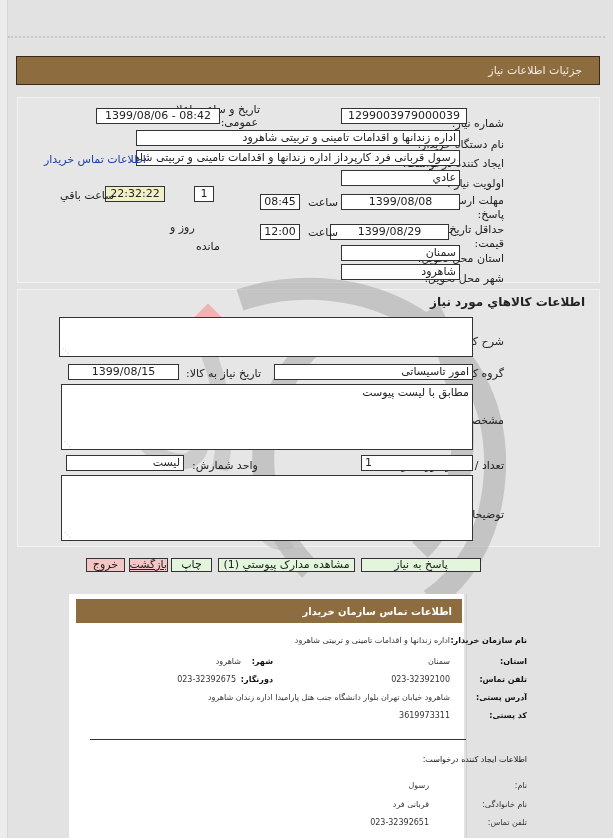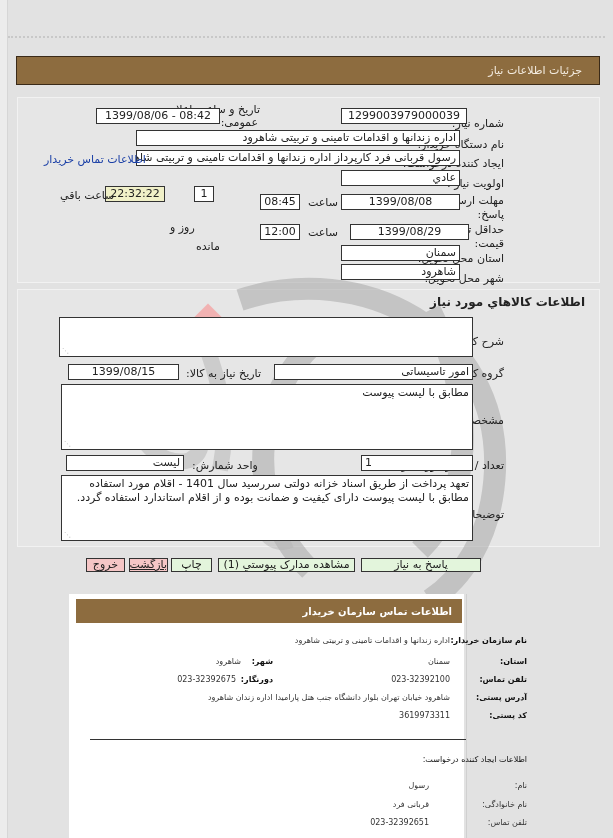--- a/index.html
+++ b/index.html
@@ -107,21 +107,21 @@
 <div class="box ltr" style="left:260px; top:194px; width:40px; height:16px;">08:45</div>
 <div class="box ltr" style="left:194px; top:186px; width:20px; height:16px;">1</div>
 <span class="lbl" style="left:170px; top:189px;margin-top:32px;">روز و</span>
 <div class="box ltr yellow" style="left:105px; top:186px; width:60px; height:16px;">22:32:22</div>
 <span class="lbl" style="left:60px; top:189px;">ساعت باقي</span>
 <span class="lbl" style="left:196px; top:204px;margin-top:36px;">مانده</span>
 
 <span class="lbl" style="right:109px; top:223px;">حداقل تاریخ اعتبار</span>
 <span class="lbl" style="right:109px; top:237px;">قیمت:</span>
 <span class="lbl" style="right:160px; top:223px;">تا تاریخ :</span>
-<div class="box ltr" style="left:350px; top:224px; width:119px; height:16px;">1399/08/29</div>
+<div class="box ltr" style="left:330px; top:224px; width:119px; height:16px;">1399/08/29</div>
 <span class="lbl" style="left:308px; top:226px;">ساعت</span>
 <div class="box ltr" style="left:260px; top:224px; width:40px; height:16px;">12:00</div>
 
 <span class="lbl" style="right:109px; top:252px;">استان محل تحویل:</span>
 <div class="box" style="left:341px; top:245px; width:119px; height:16px;">سمنان</div>
 
 <span class="lbl" style="right:109px; top:272px;">شهر محل تحویل:</span>
 <div class="box" style="left:341px; top:264px; width:119px; height:16px;">شاهرود</div>
 
 <div class="panel panel-2"></div>
@@ -158,21 +158,20 @@
   <span class="grip">⋰</span>
 </div>
 
 <span class="lbl" style="right:109px; top:459px;">تعداد / مقدار مورد نیاز:</span>
 <div class="box" style="left:361px; top:455px; width:112px; height:16px; text-align:left; direction:ltr;">1</div>
 <span class="lbl" style="left:192px; top:459px;">واحد شمارش:</span>
 <div class="box" style="left:66px; top:455px; width:118px; height:16px;">لیست</div>
 
 <span class="lbl" style="right:109px; top:508px;">توضیحات خریدار:</span>
 <div class="area" style="left:61px; top:475px; width:412px; height:66px;">
-  <span>تعهد پرداخت از طریق اسناد خزانه دولتی سررسید سال 1401 - اقلام مورد استفاده مطابق با لیست پیوست دارای کیفیت و ضمانت بوده و از اقلام استاندارد استفاده گردد.</span>
   <span class="grip">⋰</span>
 </div>
 
 <div class="btn green" style="left:361px; top:558px; width:120px;"><span>پاسخ به نیاز</span></div>
 <div class="btn green" style="left:218px; top:558px; width:137px;"><span>مشاهده مدارک پیوستي (1)</span></div>
 <div class="btn green" style="left:171px; top:558px; width:41px;"><span>چاپ</span></div>
 <div class="btn red underline" style="left:129px; top:558px; width:39px;"><span>بازگشت</span></div>
 <div class="btn red" style="left:86px; top:558px; width:39px;"><span>خروج</span></div>
 
 <div class="card-outer"></div>

